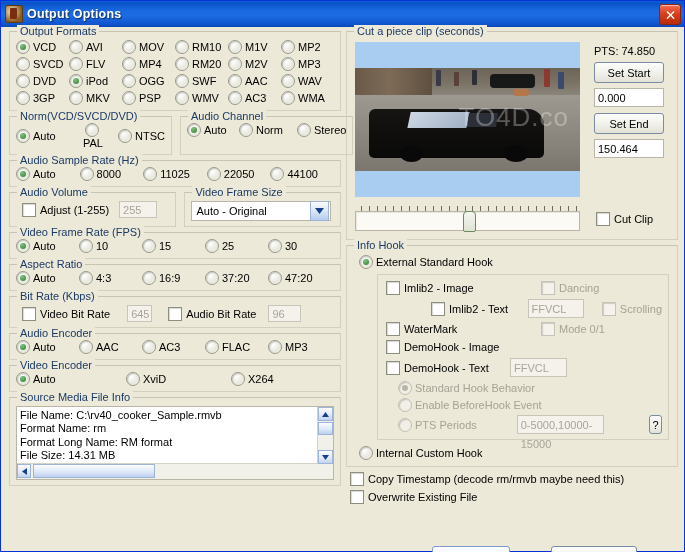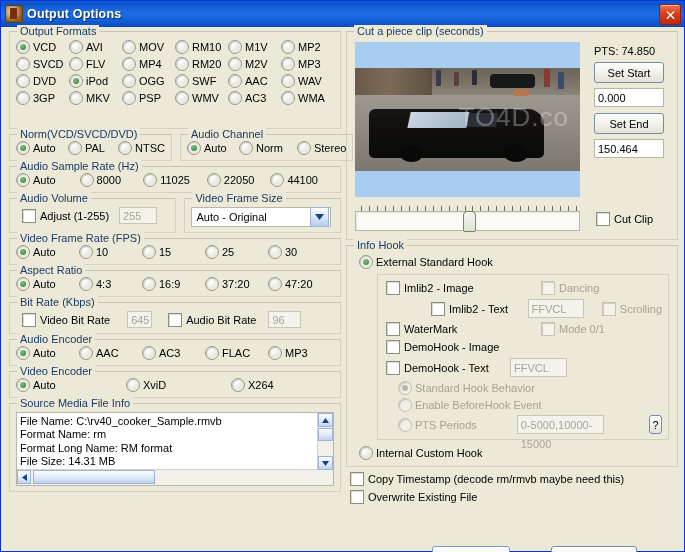--- a/index.html
+++ b/index.html
@@ -219,21 +219,21 @@
             </div>
           <div class="rad">
               <span class="dot"></span>
               <span>AAC</span>
             </div>
           <div class="rad">
               <span class="dot"></span>
               <span>WAV</span>
             </div>
         </div>
-        <div class="fmt-row" style="margin-bottom:18px;">
+        <div class="fmt-row" style="margin-bottom:0;">
           <div class="rad">
               <span class="dot"></span>
               <span>3GP</span>
             </div>
           <div class="rad">
               <span class="dot"></span>
               <span>MKV</span>
             </div>
           <div class="rad">
               <span class="dot"></span>
@@ -255,21 +255,21 @@
       </div>
 
       <div class="norm">
         <div class="grp normbox" style="margin-bottom:5px;">
           <span class="lg">Norm(VCD/SVCD/DVD)</span>
           <div class="row">
             <div class="rad on" style="width:52px;">
                 <span class="dot"></span>
                 <span>Auto</span>
               </div>
-            <div class="rad" style="width:50px;">
+            <div class="rad" style="width:50px;flex-direction:column;">
                 <span class="dot"></span>
                 <span>PAL</span>
               </div>
             <div class="rad">
                 <span class="dot"></span>
                 <span>NTSC</span>
               </div>
           </div>
         </div>
         <div class="grp acbox" style="margin-bottom:5px;">

